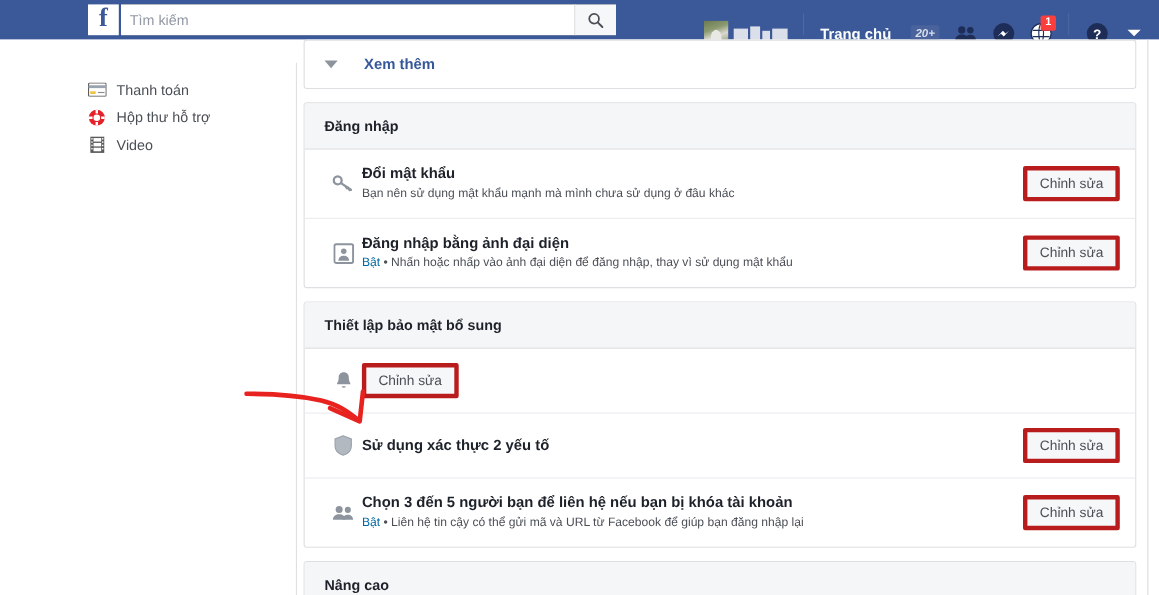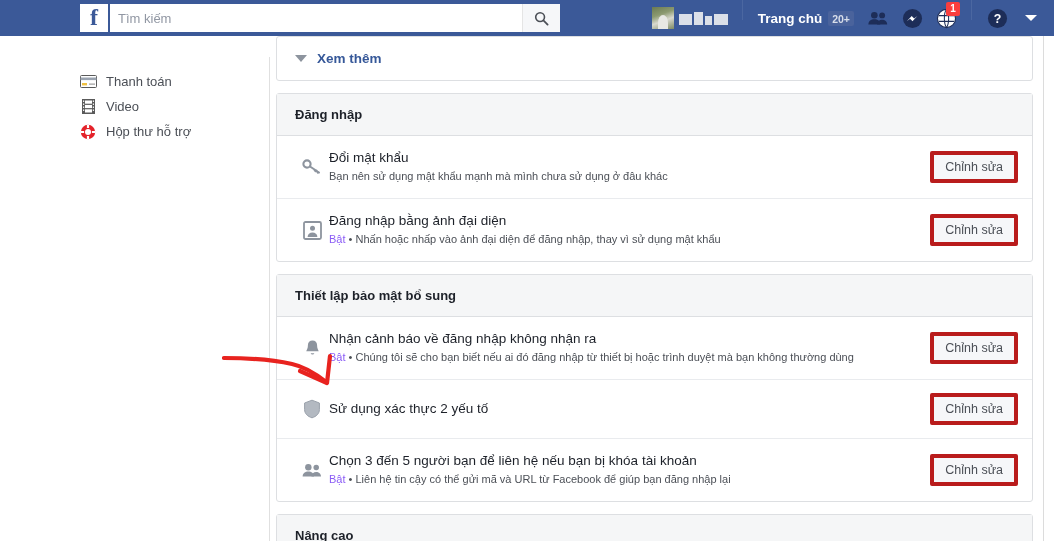--- a/index.html
+++ b/index.html
@@ -40,21 +40,21 @@
   }
   .search-input::placeholder { color: #9197a3; }
   .search-btn {
     width: 38px; background: #f6f7f9;
     border: none; border-left: 1px solid #e5e5e5;
     cursor: pointer; display: flex;
     align-items: center; justify-content: center;
   }
 
   .nav-right {
-    position: absolute; right: 6px; top: 0;
+    position: absolute; right: 6px; top: 12px;
     height: 36px; display: flex; align-items: flex-start;
   }
   .nav-profile {
     display: flex; align-items: center; height: 36px;
     padding: 0 6px 0 4px; cursor: pointer;
   }
   .avatar {
     width: 22px; height: 22px;
     background: linear-gradient(160deg,#6b7a52 0%,#8c9a70 35%,#d9d9cf 60%,#7e8b63 100%);
     position: relative; overflow: hidden;
@@ -74,23 +74,23 @@
   .redact i:nth-child(2){ width:9px;  height:13px; }
   .redact i:nth-child(3){ width:7px;  height:9px;  }
   .redact i:nth-child(4){ width:14px; height:11px; }
   .vdiv { width: 1px; height: 20px; background: #4b67a1; margin: 0 8px; }
   .nav-link {
     display: flex; align-items: center; height: 36px;
     padding: 0 7px; color: #ffffff;
     font-size: 13.5px; font-weight: bold; cursor: pointer;
   }
   .pill {
-    margin-left: 6px; background: #4a639c;
+    margin-left: 18px; background: #4a639c;
     color: #d8deea; font-size: 10.5px; font-weight: bold;
-    padding: 2px 4px 1px; border-radius: 2px;
+    padding: 2px 4px 1px; border-radius: 2px; font-style: italic;
   }
   .nav-icon {
     position: relative; height: 36px; width: 34px;
     display: flex; align-items: center; justify-content: center;
     cursor: pointer;
   }
   .badge-red {
     position: absolute; top: 2px; right: 3px;
     background: #fa3e3e; color: #ffffff;
     font-size: 10px; font-weight: bold;
@@ -135,21 +135,21 @@
   }
 
   .card {
     background: #ffffff;
     border: 1px solid #dddfe2;
     border-radius: 3px;
     margin-bottom: 12px;
   }
   .card-topbar-row {
     display: flex; align-items: center;
-    padding: 14px 18px; cursor: pointer;
+    padding: 14px 18px; cursor: pointer; gap: 14px;
   }
   .tri-down {
     width: 0; height: 0; margin-right: 10px;
     border-left: 6px solid transparent;
     border-right: 6px solid transparent;
     border-top: 7px solid #8d949e;
   }
   .link-blue {
     color: #365899; font-size: 13.5px; font-weight: bold;
   }
@@ -165,27 +165,27 @@
     border-bottom: 1px solid #e9ebee;
     min-height: 58px;
   }
   .row:last-child { border-bottom: none; }
   .row-ico {
     width: 34px; min-width: 34px; height: 26px;
     display: flex; align-items: center; justify-content: center;
   }
   .row-text { flex: 1; padding-right: 12px; }
   .row-title {
-    font-size: 13.5px; font-weight: normal; color: #1d2129;
+    font-size: 13.5px; font-weight: bold; color: #1d2129;
     line-height: 18px;
   }
   .row-sub {
     font-size: 11px; color: #4b4f56; line-height: 17px; margin-top: 1px;
   }
-  .state-on { color: #8b5cf6; }
+  .state-on { color: #0369a1; }
   .btn-edit {
     background: #f6f7f9;
     border: 4px solid #b91c1c;
     border-radius: 2px;
     padding: 5px 11px;
     font-family: "Liberation Sans", sans-serif;
     font-size: 12.5px; color: #4b4f56;
     cursor: pointer; white-space: nowrap;
   }
 
@@ -279,20 +279,31 @@
     <div class="side-item">
       <span class="side-ico">
         <svg width="17" height="13" viewBox="0 0 17 13">
           <rect x="0.5" y="0.5" width="16" height="12" rx="1" fill="#ffffff" stroke="#5a5a5a"></rect>
           <rect x="0.5" y="2.5" width="16" height="2.6" fill="#9aa3b0"></rect>
           <rect x="2" y="8" width="5" height="2.4" fill="#f0c040"></rect>
           <rect x="9" y="8.6" width="6" height="1" fill="#8a8a8a"></rect>
         </svg>
       </span>
       <span>Thanh toán</span>
+    </div>
+
+    <div class="side-item">
+      <span class="side-ico">
+        <svg width="16" height="16" viewBox="0 0 16 16">
+          <circle cx="8" cy="8" r="7.2" fill="#e4222a"></circle>
+          <circle cx="8" cy="8" r="3" fill="#ffffff"></circle>
+          <path d="M8 .8v3.3M8 11.9v3.3M.8 8h3.3M11.9 8h3.3" stroke="#ffffff" stroke-width="2.2"></path>
+        </svg>
+      </span>
+      <span>Hộp thư hỗ trợ</span>
     </div>
 
     <div class="side-item">
       <span class="side-ico">
         <svg width="13" height="15" viewBox="0 0 13 15">
           <rect x="0" y="0" width="13" height="15" fill="#5a5a5a"></rect>
           <rect x="3" y="1.5" width="7" height="3.2" fill="#ffffff"></rect>
           <rect x="3" y="5.9" width="7" height="3.2" fill="#ffffff"></rect>
           <rect x="3" y="10.3" width="7" height="3.2" fill="#ffffff"></rect>
           <rect x="1" y="1.5" width="1.2" height="1.4" fill="#ffffff"></rect>
@@ -300,31 +311,20 @@
           <rect x="1" y="7.5" width="1.2" height="1.4" fill="#ffffff"></rect>
           <rect x="1" y="10.5" width="1.2" height="1.4" fill="#ffffff"></rect>
           <rect x="10.8" y="1.5" width="1.2" height="1.4" fill="#ffffff"></rect>
           <rect x="10.8" y="4.5" width="1.2" height="1.4" fill="#ffffff"></rect>
           <rect x="10.8" y="7.5" width="1.2" height="1.4" fill="#ffffff"></rect>
           <rect x="10.8" y="10.5" width="1.2" height="1.4" fill="#ffffff"></rect>
         </svg>
       </span>
       <span>Video</span>
     </div>
-
-    <div class="side-item">
-      <span class="side-ico">
-        <svg width="16" height="16" viewBox="0 0 16 16">
-          <circle cx="8" cy="8" r="7.2" fill="#e4222a"></circle>
-          <circle cx="8" cy="8" r="3" fill="#ffffff"></circle>
-          <path d="M8 .8v3.3M8 11.9v3.3M.8 8h3.3M11.9 8h3.3" stroke="#ffffff" stroke-width="2.2"></path>
-        </svg>
-      </span>
-      <span>Hộp thư hỗ trợ</span>
-    </div>
   </div>
 
   <div class="scroll-rail"></div>
 
   <div class="content">
 
     <div class="card">
       <div class="card-topbar-row">
         <span class="tri-down"></span>
         <span class="link-blue">Xem thêm</span>
@@ -371,28 +371,20 @@
     <div class="card">
       <div class="sec-head">Thiết lập bảo mật bổ sung</div>
 
       <div class="row">
         <span class="row-ico">
           <svg width="17" height="19" viewBox="0 0 17 19">
             <path d="M8.5 1.5c-2.8 0-4.6 2-4.6 4.7 0 4-1.6 4.8-1.6 6.1h12.4c0-1.3-1.6-2.1-1.6-6.1 0-2.7-1.8-4.7-4.6-4.7z" fill="#8d949e"></path>
             <path d="M6.6 14.2a2 2 0 0 0 3.8 0z" fill="#8d949e"></path>
           </svg>
         </span>
-        <div class="row-text">
-          <div class="row-title">Nhận cảnh báo về đăng nhập không nhận ra</div>
-          <div class="row-sub">
-            <span class="state-on">Bật</span>
-            <span> • </span>
-            <span>Chúng tôi sẽ cho bạn biết nếu ai đó đăng nhập từ thiết bị hoặc trình duyệt mà bạn không thường dùng</span>
-          </div>
-        </div>
         <button class="btn-edit">Chỉnh sửa</button>
       </div>
 
       <div class="row">
         <span class="row-ico">
           <svg width="18" height="20" viewBox="0 0 18 20">
             <path d="M9 1.2 1.6 4v6.4c0 4.4 3.2 7.1 7.4 8.4 4.2-1.3 7.4-4 7.4-8.4V4z" fill="#b3b9c1"></path>
             <path d="M9 1.2 1.6 4v6.4c0 4.4 3.2 7.1 7.4 8.4 4.2-1.3 7.4-4 7.4-8.4V4z" fill="none" stroke="#9aa1ab" stroke-width="1"></path>
           </svg>
         </span>

